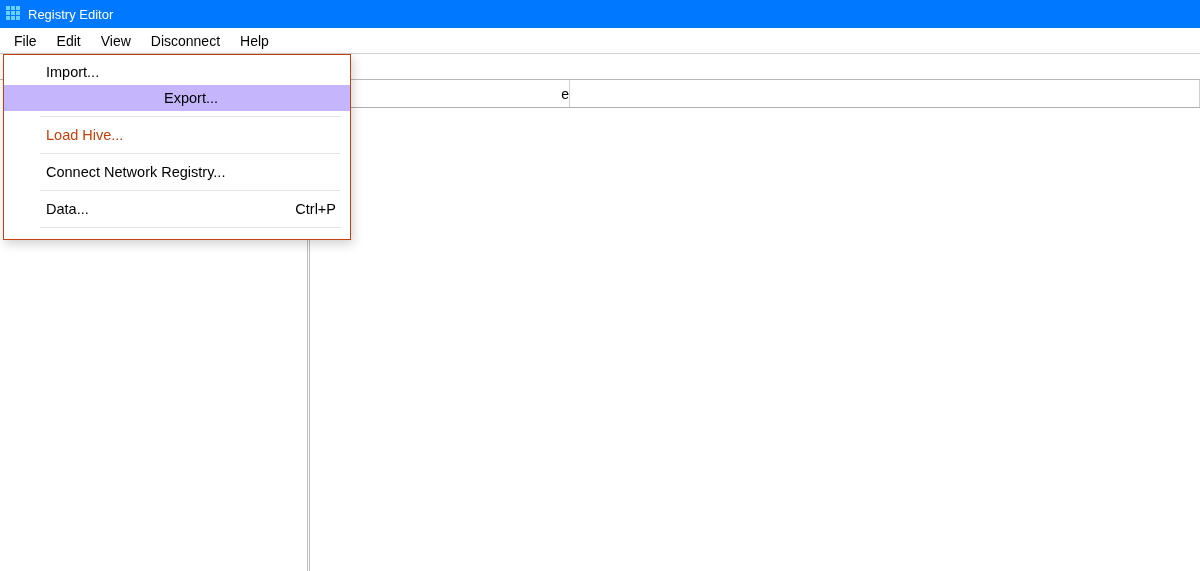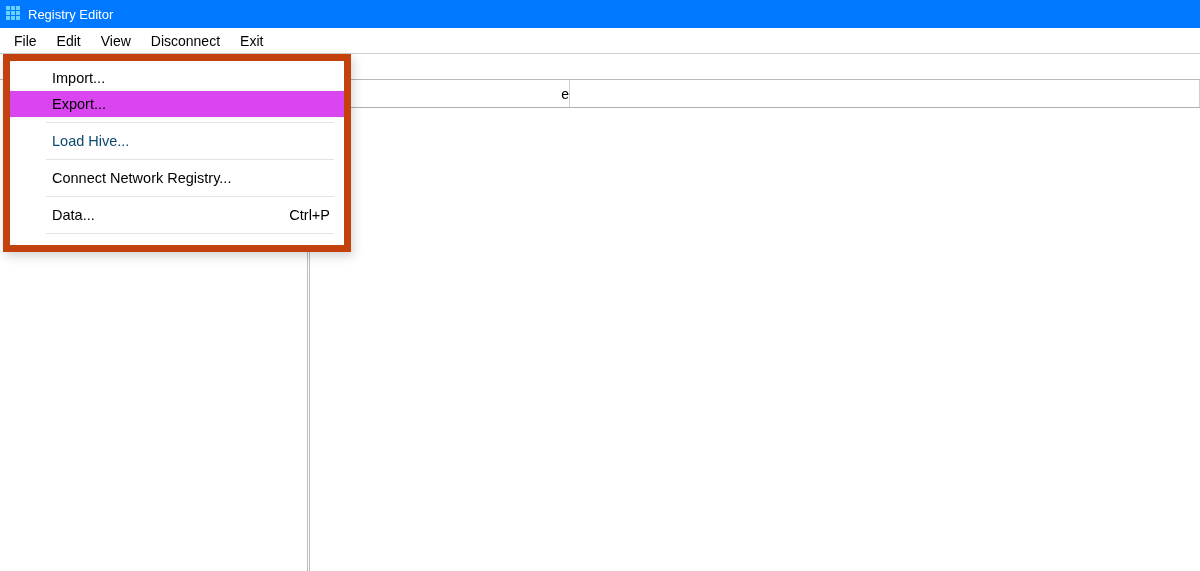--- a/index.html
+++ b/index.html
@@ -71,37 +71,37 @@
   .col-data  { width: 360px; }
   .col-rest  { flex:1; border-right:none; }
 
   
   .dropdown {
     position: absolute;
     left: 3px;
     top: 54px;
     width: 348px;
     background: #ffffff;
-    border: 7px solid #c2410c;
+    border: 1px solid #c2410c;
     box-shadow: 2px 4px 10px rgba(0,0,0,.18);
     padding: 4px 0 6px 0;
     font-size: 14.5px;
     z-index: 10;
   }
   .dropdown .ditem {
     display:flex;
     align-items:center;
     height:26px;
     padding-left:42px;
     padding-right:14px;
     color:#000;
     position:relative;
   }
-  .dropdown .ditem.disabled { color:#0c4a6e; }
-  .dropdown .ditem.hover { background:#d946ef; }
+  .dropdown .ditem.disabled { color:#c2410c; }
+  .dropdown .ditem.hover { background:#c4b5fd;justify-content:center; }
   .dropdown .ditem .shortcut { margin-left:auto; }
   .dropdown .sep {
     height:1px; background:#e3e3e3;
     margin:5px 10px 5px 36px;
   }
 </style>
 </head>
 <body>
 
 <div class="titlebar">
@@ -117,21 +117,21 @@
       <span></span>
   </div>
   <span>Registry Editor</span>
 </div>
 
 <div class="menubar">
   <div class="menu-item">File</div>
   <div class="menu-item">Edit</div>
   <div class="menu-item">View</div>
   <div class="menu-item">Disconnect</div>
-  <div class="menu-item">Exit</div>
+  <div class="menu-item">Help</div>
 </div>
 
 <div class="addressbar"></div>
 
 <div class="content">
   <div class="treeview"></div>
   <div class="listview">
     <div class="listheader">
       <div class="col col-name">
         <span style="margin-left:auto;">e</span>

